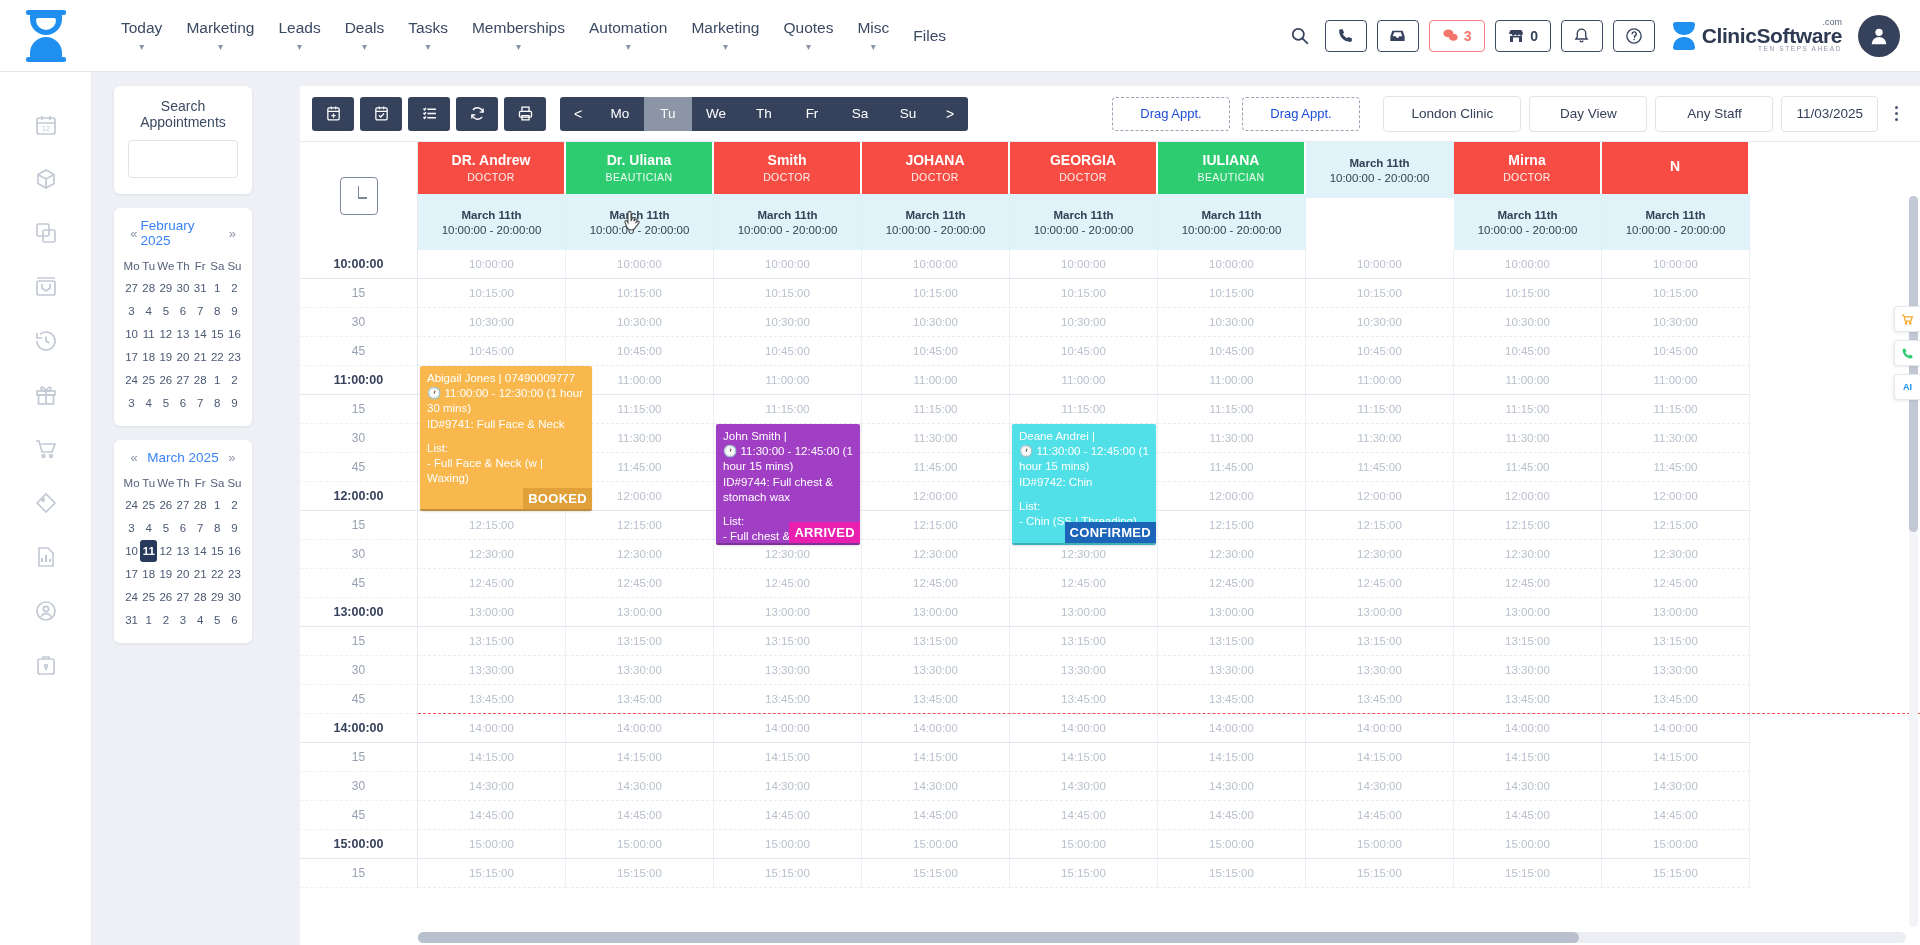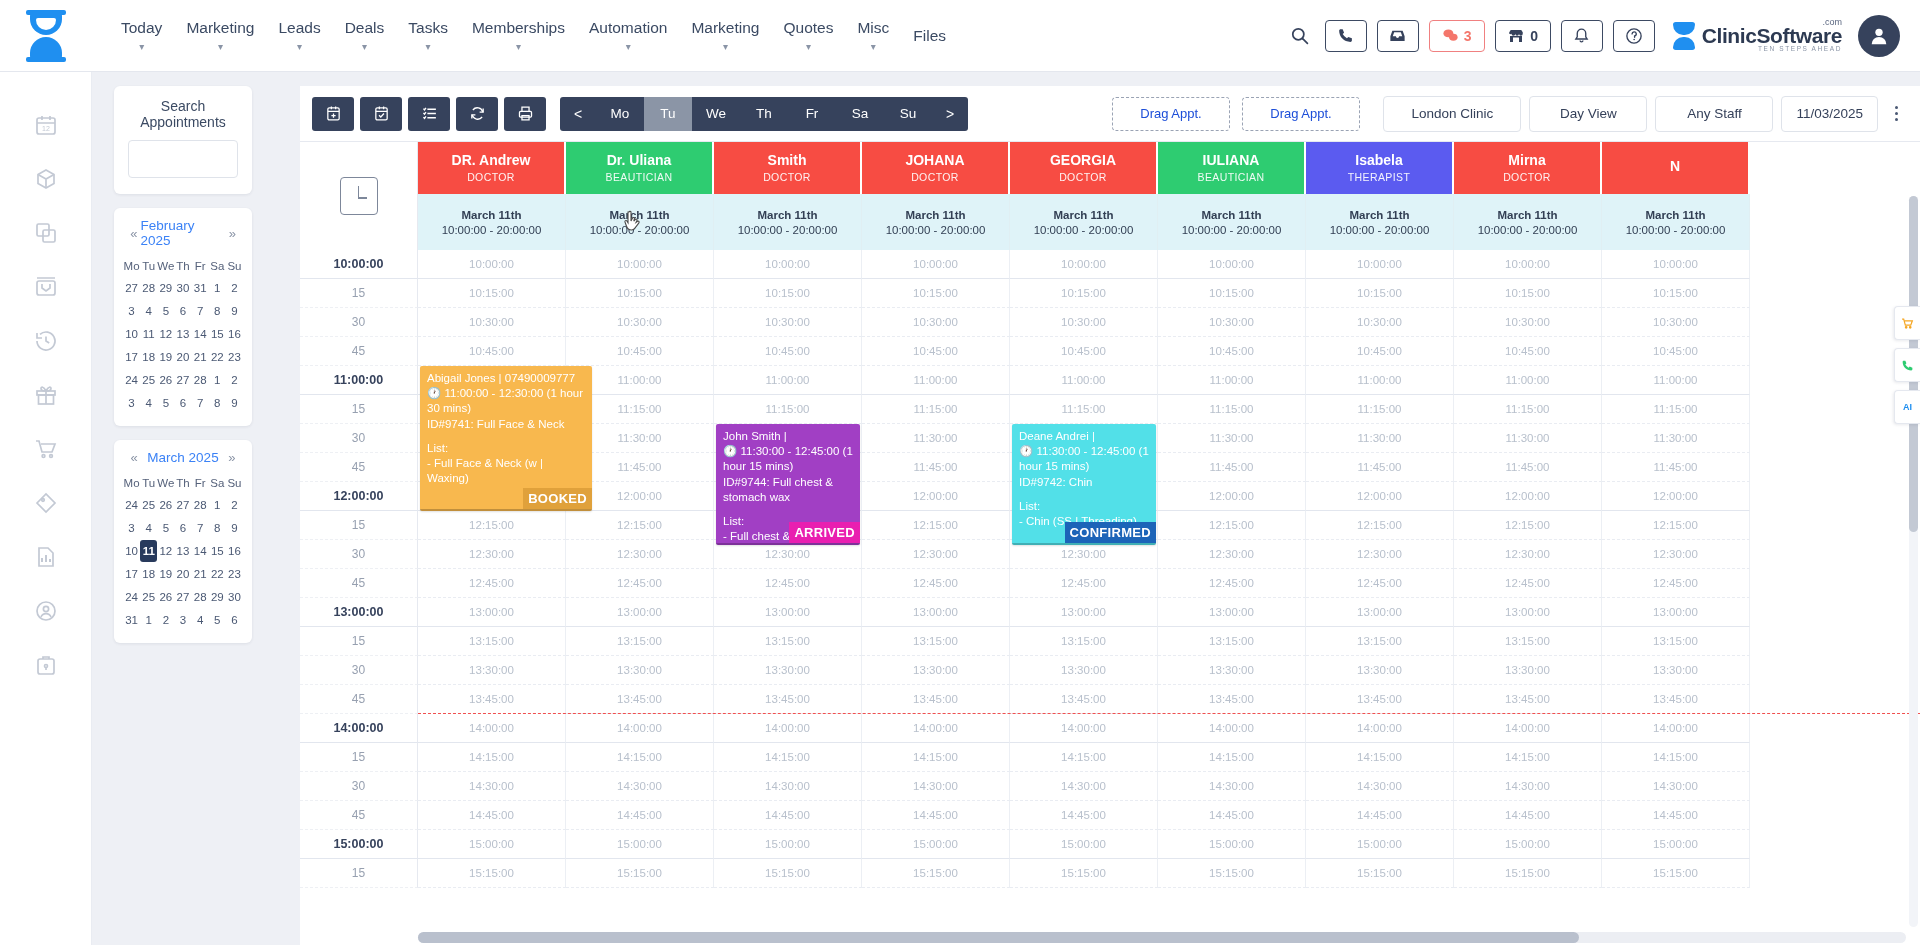--- a/index.html
+++ b/index.html
@@ -258,21 +258,21 @@
     padding: 2px 5px; letter-spacing: .3px;
   }
   .appt .gap { display: block; height: 9px; }
 
   
   .floatbar {
     position: absolute; right: 0; top: 234px; width: 26px;
     display: flex; flex-direction: column; gap: 8px; z-index: 35;
   }
   .fb {
-    width: 26px; height: 34px; background: #fff; border: 1px solid #e5e8ef;
+    width: 26px; height: 26px; background: #fff; border: 1px solid #e5e8ef;
     border-right: none; border-radius: 4px 0 0 4px;
     display: flex; align-items: center; justify-content: center; cursor: pointer;
     font-size: 11px; box-shadow: -1px 1px 3px rgba(40,50,80,.10);
   }
   .fb.orange { color: #f5a623; }
   .fb.green  { color: #2ecc71; }
   .fb.blue   { color: #1f8ff0; font-weight: 700; font-size: 9px; }
 
   
   .hscroll {
@@ -747,24 +747,20 @@
                 <div class="staff-head" style="background:#2ecc71">
                   <span class="staff-name">IULIANA</span>
                   <span class="staff-role">BEAUTICIAN</span>
                 </div>
                 <div class="staff-sub">
                   <b>March 11th</b>
                   <span>10:00:00 - 20:00:00</span>
                 </div>
               </div>
               <div class="staffcol">
-                <div class="staff-head" style="background:#5b5bf0">
-                  <span class="staff-name">Isabela</span>
-                  <span class="staff-role">THERAPIST</span>
-                </div>
                 <div class="staff-sub">
                   <b>March 11th</b>
                   <span>10:00:00 - 20:00:00</span>
                 </div>
               </div>
               <div class="staffcol">
                 <div class="staff-head" style="background:#f74c43">
                   <span class="staff-name">Mirna</span>
                   <span class="staff-role">DOCTOR</span>
                 </div>

